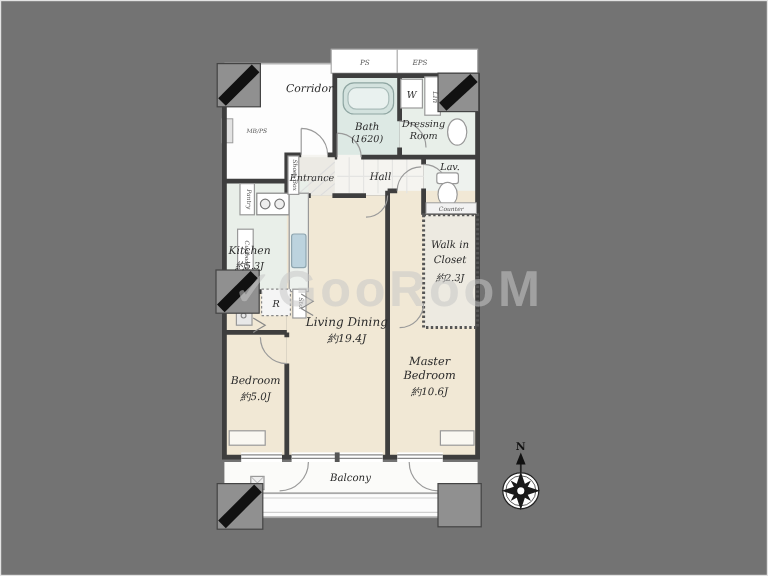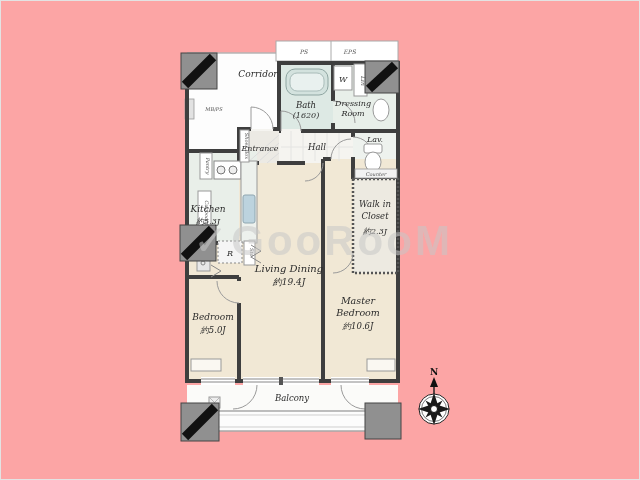--- a/index.html
+++ b/index.html
@@ -1,16 +1,16 @@
 <!DOCTYPE html>
 <html><head>
 <meta charset="utf-8">
 <style>
   html,body{margin:0;padding:0;background:#fff;}
-  #stage{position:relative;width:640px;height:480px;background:#fca5a5;
+  #stage{position:relative;width:640px;height:480px;background:#737373;
          border:1px solid #e3e3e3;box-sizing:border-box;overflow:hidden;
          font-family:"DejaVu Serif","Liberation Serif",serif;}
   svg{position:absolute;left:0;top:0;}
   .lbl{font-family:"DejaVu Serif","Liberation Serif",serif;font-style:italic;fill:#2b2b2b;}
   .sm {font-family:"DejaVu Serif","Liberation Serif",serif;font-style:italic;fill:#555;}
   .wm {font-family:"Liberation Sans","DejaVu Sans",sans-serif;font-weight:700;
        fill:#c6c6c6;fill-opacity:.55;letter-spacing:3px;}
   .north{font-family:"DejaVu Serif","Liberation Serif",serif;font-weight:700;fill:#111;}
   text{pointer-events:none;}
 </style>

